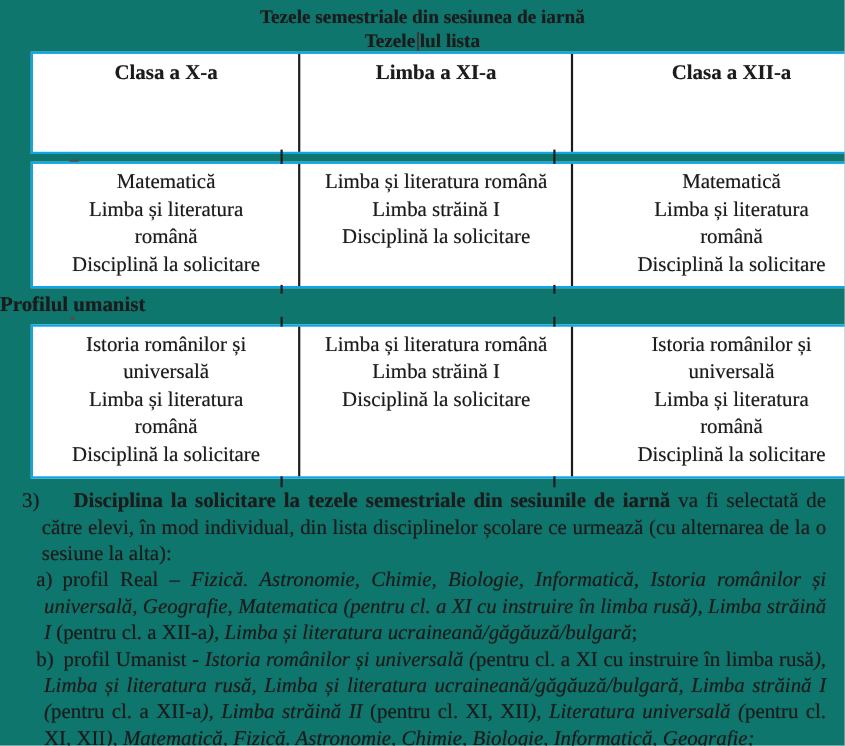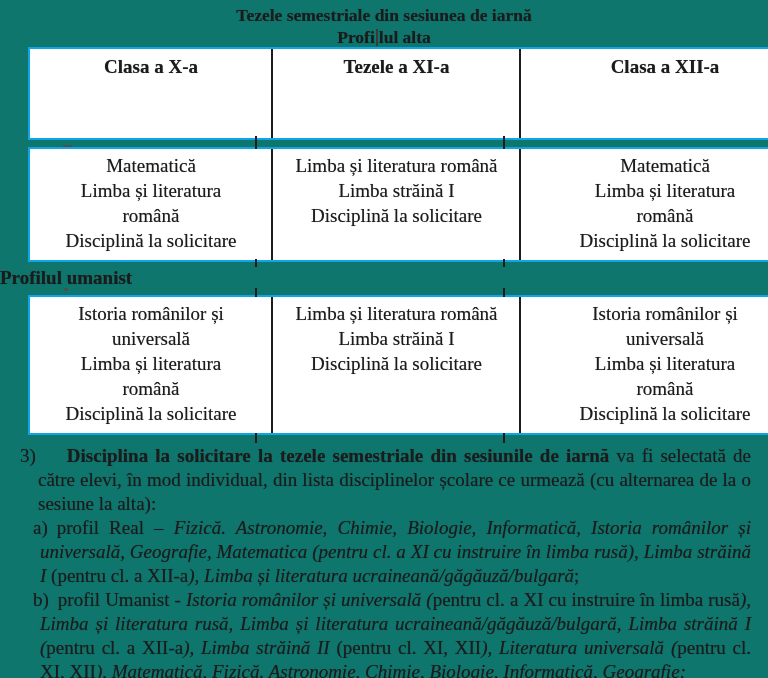--- a/index.html
+++ b/index.html
@@ -38,25 +38,25 @@
   .stub{position:absolute;width:2px;background:#1c1c1c;}
   .artifact{position:absolute;background:#4e4e4e;border-radius:1px;}
 </style>
 </head>
 <body>
 
 <div class="page">
 
   <div class="title1">Tezele semestriale din sesiunea de iarnă</div>
 
-  <div class="title2"><span>Profi</span><span class="caret"></span><span>lul alta</span></div>
+  <div class="title2"><span>Tezele</span><span class="caret"></span><span>lul lista</span></div>
 
   <div class="tbl thead">
     <div class="cell c1">Clasa a X-a</div>
-    <div class="cell c2">Tezele a XI-a</div>
+    <div class="cell c2">Limba a XI-a</div>
     <div class="cell c3">Clasa a XII-a</div>
   </div>
 
   <div class="tbl treal">
     <div class="cell c1">
         <div>Matematică</div>
         <div>Limba și literatura</div>
         <div>română</div>
         <div>Disciplină la solicitare</div>
       </div>

